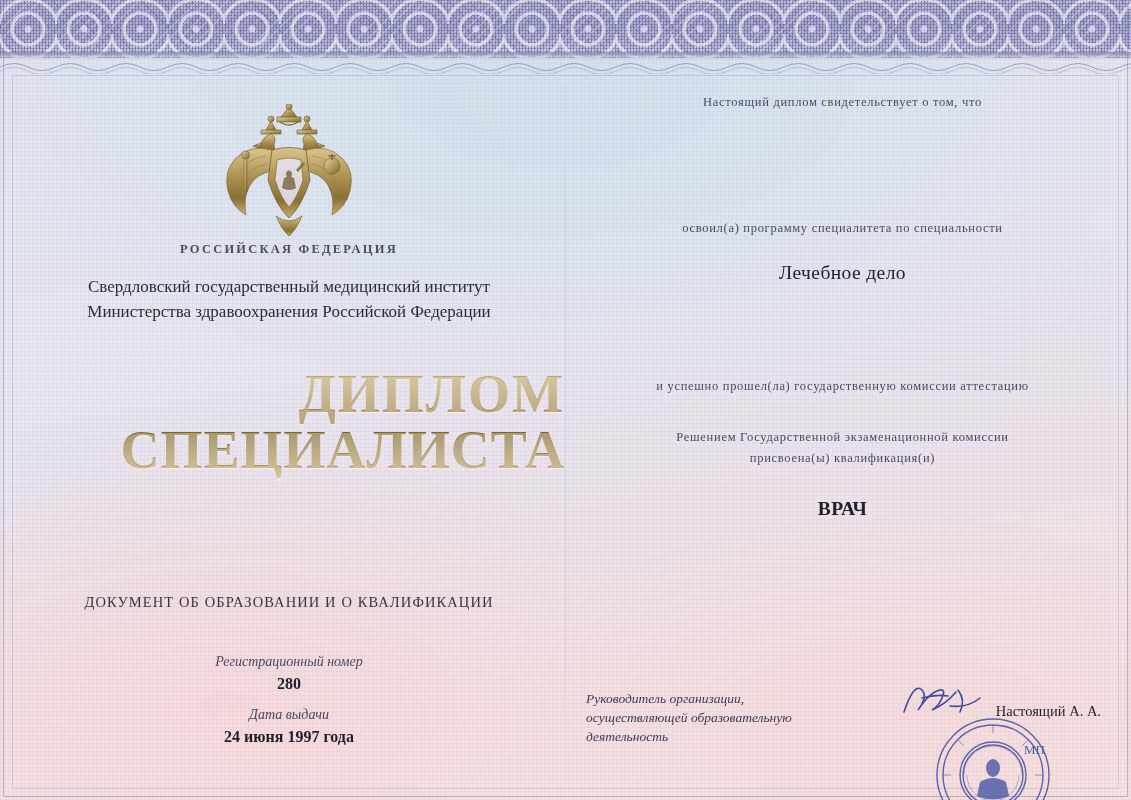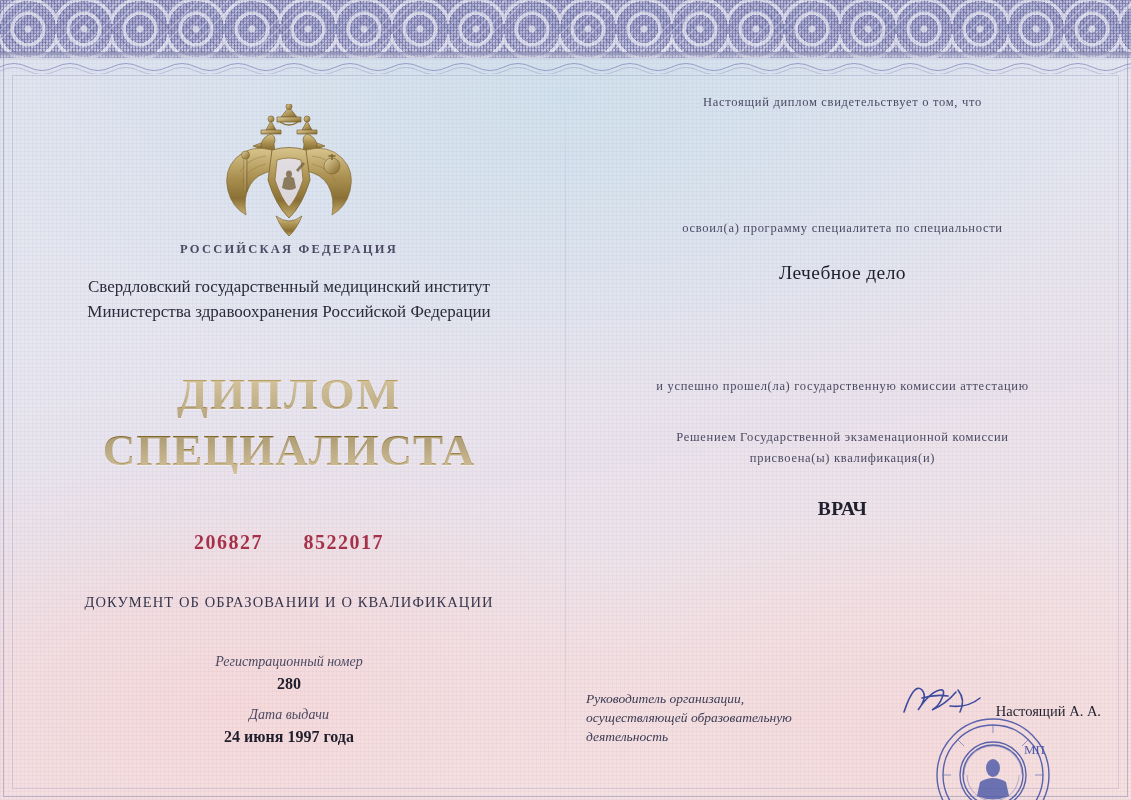--- a/index.html
+++ b/index.html
@@ -124,30 +124,31 @@
     top: 198px; left: 0; width: 552px;
     font-size: 17px;
     line-height: 25px;
     color: #2a2a3a;
   }
 
   #diploma-title {
     position: absolute;
     top: 290px; left: 0; width: 552px;
     font-family: "Liberation Serif", serif;
-    font-size: 45px;
+    font-size: 54px;
     line-height: 56px;
     letter-spacing: 2px;
     font-weight: 700;
     color: #8a7340;
     background: linear-gradient(180deg, #c9b177 0%, #9c8244 38%, #7e6526 60%, #bfa469 100%);
     -webkit-background-clip: text;
     background-clip: text;
     -webkit-text-fill-color: transparent;
     text-shadow: 0 1px 0 rgba(255,255,255,0.35);
+    text-align: right;
   }
   #diploma-title .line2 { display: block; letter-spacing: 1px; }
 
   #serial-row {
     position: absolute;
     top: 455px; left: 0; width: 552px;
     color: #a6324a;
     font-size: 20px;
     font-weight: 700;
     letter-spacing: 1.5px;
@@ -336,24 +337,20 @@
       <div>Министерства здравоохранения Российской Федерации</div>
     </div>
 
     <div id="country-name">РОССИЙСКАЯ ФЕДЕРАЦИЯ</div>
 
     <div id="diploma-title">
       <span>ДИПЛОМ</span>
       <span class="line2">СПЕЦИАЛИСТА</span>
     </div>
 
-    <div id="serial-row">
-      <span id="serial-number">206827</span>
-      <span id="serial-code">8522017</span>
-    </div>
 
     <div id="doc-subtitle">ДОКУМЕНТ ОБ ОБРАЗОВАНИИ И О КВАЛИФИКАЦИИ</div>
 
     <div id="reg-block">
       <div class="reg-label">Регистрационный номер</div>
       <div class="reg-value">280</div>
       <div class="reg-label">Дата выдачи</div>
       <div class="date-value">24 июня 1997 года</div>
     </div>
   </div>

